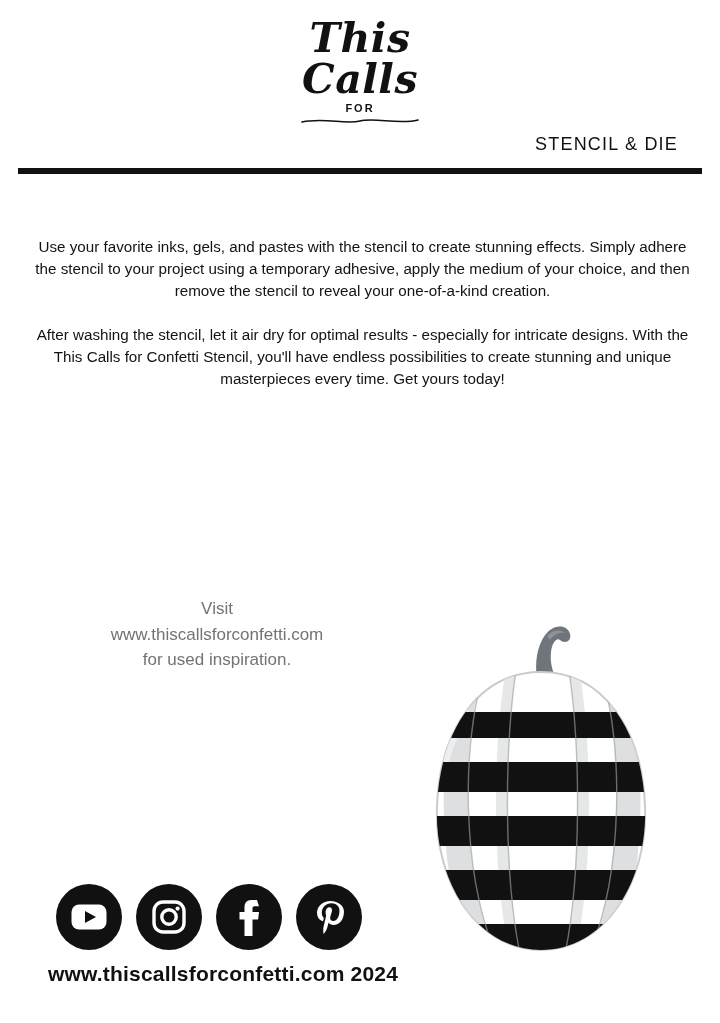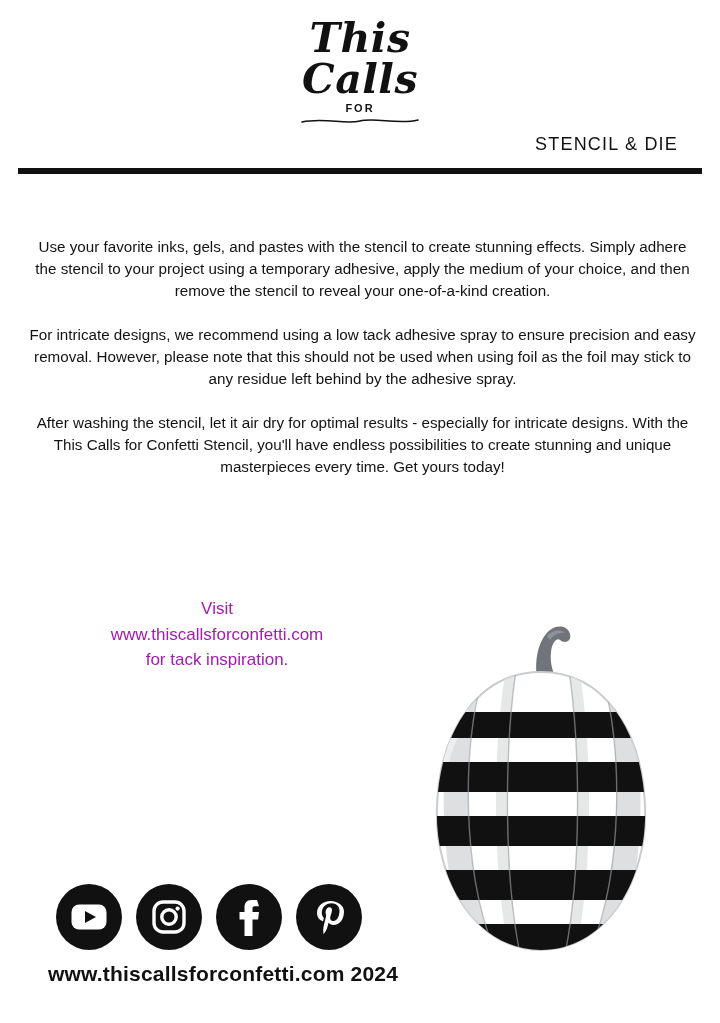--- a/index.html
+++ b/index.html
@@ -101,21 +101,21 @@
 
   
   .visit {
     position: absolute;
     top: 596px;
     left: 52px;
     width: 330px;
     text-align: center;
     font-size: 17px;
     line-height: 1.5;
-    color: #a21caf;
+    color: #737373;
   }
   .visit span { display: block; }
 
   
   .socials {
     position: absolute;
     left: 56px;
     top: 884px;
     display: flex;
     gap: 14px;
@@ -163,28 +163,27 @@
       <path d="M2 6 C 25 1, 45 9, 60 5 C 75 1, 98 9, 118 4" stroke="#111" stroke-width="1.6" fill="none" stroke-linecap="round"></path>
     </svg>
   </div>
 
   <div class="stencil-die">STENCIL &amp; DIE</div>
   <div class="rule"></div>
 </div>
 
 <div class="copy">
   <p>Use your favorite inks, gels, and pastes with the stencil to create stunning effects. Simply adhere the stencil to your project using a temporary adhesive, apply the medium of your choice, and then remove the stencil to reveal your one-of-a-kind creation.</p>
-  <p>For intricate designs, we recommend using a low tack adhesive spray to ensure precision and easy removal. However, please note that this should not be used when using foil as the foil may stick to any residue left behind by the adhesive spray.</p>
   <p>After washing the stencil, let it air dry for optimal results - especially for intricate designs. With the This Calls for Confetti Stencil, you'll have endless possibilities to create stunning and unique masterpieces every time. Get yours today!</p>
 </div>
 
 <div class="visit">
   <span>Visit</span>
   <span>www.thiscallsforconfetti.com</span>
-  <span>for tack inspiration.</span>
+  <span>for used inspiration.</span>
 </div>
 
 <svg class="pumpkin" viewBox="0 0 270 355">
   <defs>
     <clipPath id="pumpkinClip">
       <path d="M135 52
                C 196 52, 236 108, 239 186
                C 242 262, 199 330, 135 330
                C 71 330, 28 262, 31 186
                C 34 108, 74 52, 135 52 Z"></path>

